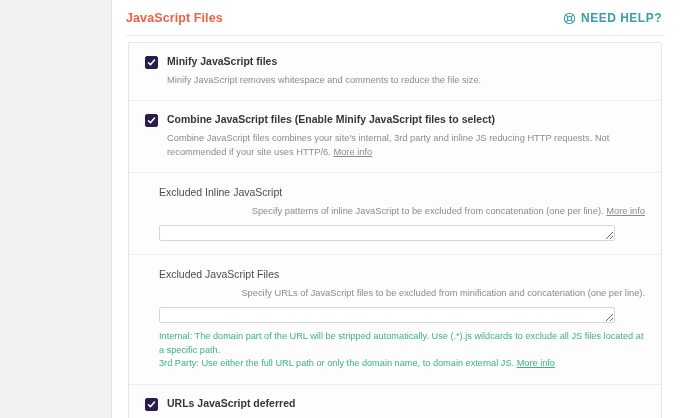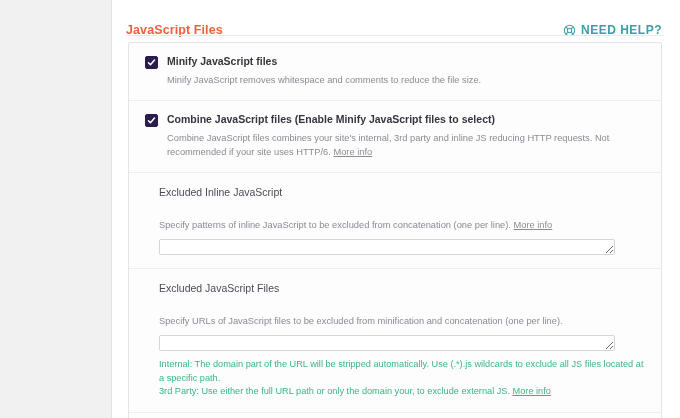--- a/index.html
+++ b/index.html
@@ -16,21 +16,20 @@
   .gutter-edge { position: absolute; left: 111px; top: 0; width: 1px; height: 418px; background: #e2e2e2; }
 
   
   .page { position: absolute; left: 112px; top: 0; width: 568px; height: 418px; background: #ffffff; }
 
   
   .sec-header {
     position: absolute; left: 0; top: 0; width: 568px; height: 36px;
     display: flex; align-items: center; justify-content: space-between;
     padding: 0 18px 0 14px;
-    margin-top: 12px;
   }
   .sec-title {
     color: #ef6041;
     font-size: 12.5px;
     font-weight: bold;
     letter-spacing: .1px;
   }
   .need-help {
     display: flex; align-items: center; gap: 5px;
     color: #3c9ea8;
@@ -93,21 +92,22 @@
 
   .field-label {
     font-size: 10.5px;
     color: #4b4b55;
     line-height: 14px;
   }
   .field-desc {
     font-size: 9.3px;
     color: #8a8a93;
     line-height: 14px;
-    margin-top: 19px;
+    margin-top: 5px;
+    text-align: right;
   }
 
   .more-info {
     color: #8a8a93;
     text-decoration: underline;
     cursor: pointer;
   }
 
   textarea.ta {
     display: block;
@@ -204,21 +204,21 @@
       <textarea class="ta" placeholder="" style=""></textarea>
     </div>
 
     <div class="row nested">
       <div class="field-label">Excluded JavaScript Files</div>
       <div class="field-desc">Specify URLs of JavaScript files to be excluded from minification and concatenation (one per line).</div>
       <textarea class="ta" placeholder="" style=""></textarea>
       <div class="green-note">
         <div>Internal: The domain part of the URL will be stripped automatically. Use (.*).js wildcards to exclude all JS files located at a specific path.</div>
         <div>
-          <span>3rd Party: Use either the full URL path or only the domain your, to exclude external JS.</span>
+          <span>3rd Party: Use either the full URL path or only the domain name, to domain external JS.</span>
           <span class="more-info">More info</span>
         </div>
       </div>
     </div>
 
     <div class="row">
       <div class="cb-line">
         <span class="checkbox">
           <svg viewBox="0 0 12 12" fill="none" stroke="#ffffff" stroke-width="2" stroke-linecap="round" stroke-linejoin="round">
             <polyline points="2,6.3 4.6,9 10,2.6"></polyline>

